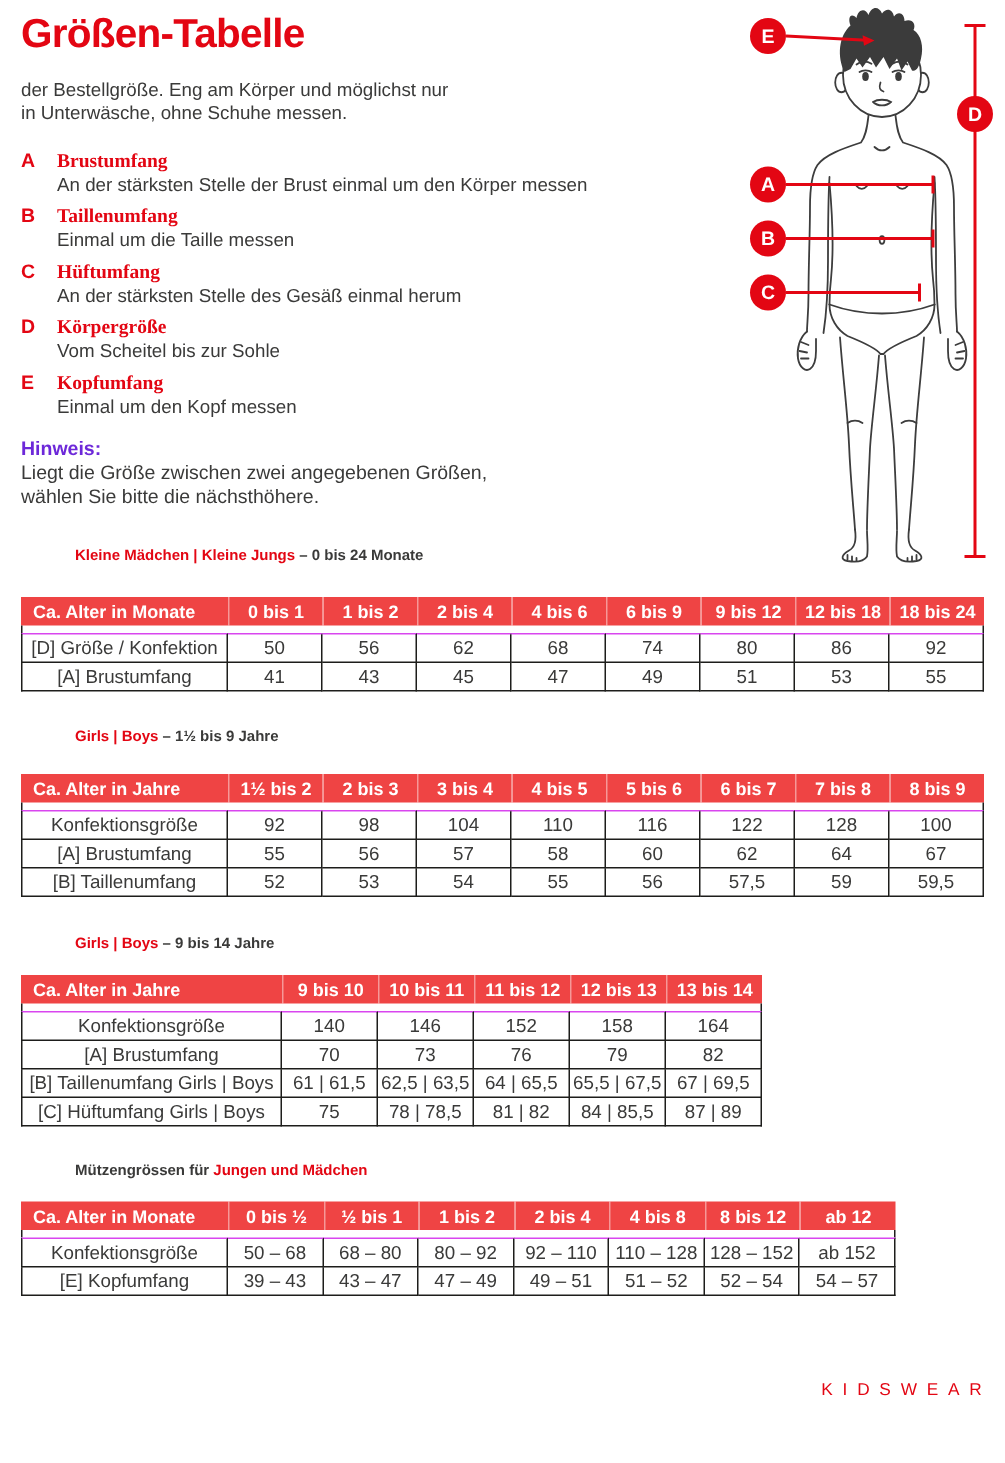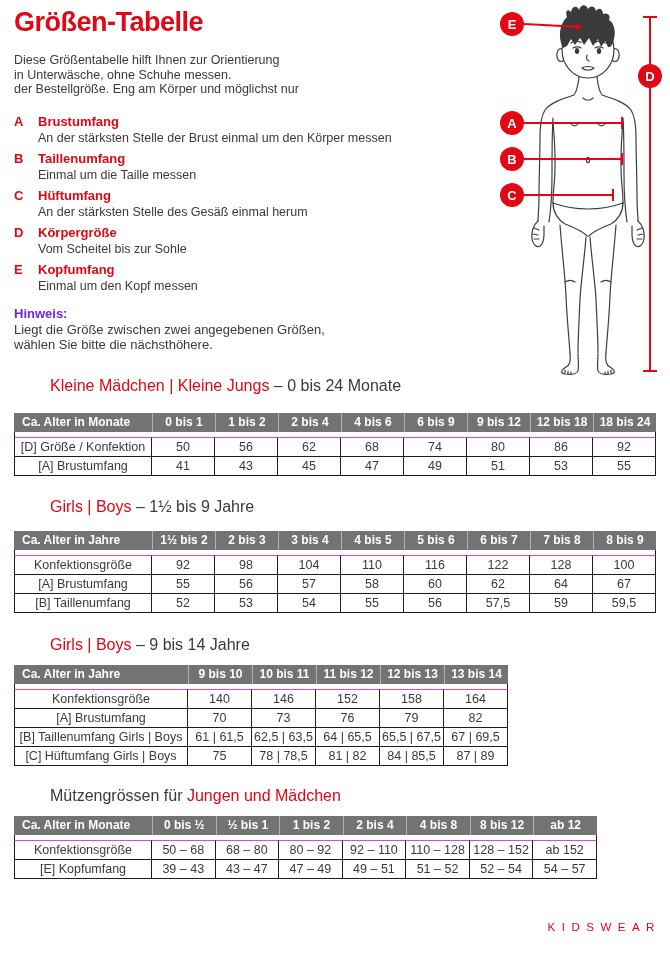--- a/index.html
+++ b/index.html
@@ -5,33 +5,33 @@
   html,body{margin:0;padding:0;background:#fff;}
   .page{position:relative;width:670px;height:975px;background:#fff;overflow:hidden;
         font-family:"Liberation Sans",sans-serif;color:#3a3a39;}
   .content{position:absolute;left:14px;top:8px;width:644px;}
   h1.title{margin:0;font-size:27px;line-height:28px;font-weight:bold;color:#e30613;letter-spacing:-0.5px;}
   .intro{margin-top:17px;font-size:12.5px;line-height:14.5px;}
   .mlist{margin-top:17px;}
   .mitem{margin-bottom:5px;}
   .mrow{display:flex;line-height:16px;}
   .mletter{width:24px;font-size:13px;font-weight:bold;color:#e30613;}
-  .mterm{font-size:13px;font-weight:bold;color:#e30613;}
+  .mterm{font-size:13px;font-weight:bold;color:#e30613;font-family:Liberation Serif, serif;}
   .mdesc{margin-left:24px;font-size:12.5px;line-height:16px;}
   .hinweis{margin-top:12px;}
   .hlabel{font-size:13px;font-weight:bold;color:#6d28d9;line-height:16px;}
   .hline{font-size:13px;line-height:15.5px;}
-  .sec h3{margin:0;font-size:16px;font-weight:normal;line-height:17px;color:#3a3a39;padding-left:36px;}
+  .sec h3{margin:0;font-size:10px;font-weight:bold;line-height:17px;color:#3a3a39;padding-left:36px;}
   .sec h3 .hr{color:#e30613;}
   .sec table{margin-top:19px;border-collapse:separate;border-spacing:0;table-layout:fixed;}
   .t0{margin-top:24px;} .t1{margin-top:22px;} .t2{margin-top:23px;} .t3{margin-top:21px;}
   .t1 table{margin-top:16px;} .t2 table{margin-top:12px;} .t3 table{margin-top:12px;}
   .t0 table,.t1 table{width:642px;} .t2 table{width:494px;} .t3 table{width:583px;}
   col.corner{width:138px;} .t2 col.corner{width:174px;}
-  th{background:#737373;color:#fff;font-size:12px;font-weight:bold;height:19px;padding:0;text-align:center;}
+  th{background:#ef4444;color:#fff;font-size:12px;font-weight:bold;height:19px;padding:0;text-align:center;}
   th+th{border-left:1.5px solid rgba(255,255,255,0.45);}
   th.corner{text-align:left;padding-left:8px;}
   tr.sp td{height:5px;padding:0;border-left:1px solid #1d1d1b;border-right:1px solid #1d1d1b;}
   tr.data td{height:18px;padding:0;font-size:12.5px;text-align:center;color:#3a3a39;
              border-right:1px solid #1d1d1b;border-bottom:1px solid #1d1d1b;}
   tr.data td:first-child{border-left:1px solid #1d1d1b;}
   tr.data.first td{border-top:1px solid #d946ef;}
   td.rowlabel{text-align:left;padding-left:7px;}
   .figure{position:absolute;left:485px;top:4px;width:180px;height:385px;}
   .logo{position:absolute;left:537px;top:920px;width:128px;text-align:center;}
@@ -41,23 +41,22 @@
 </style>
 </head>
 <body>
 
 <div class="page">
 
   <div class="content">
     <h1 class="title">Größen-Tabelle</h1>
 
     <div class="intro">
-      <div>Diese Größentabelle hilft Ihnen zur Orientierung</div>
+      <div>der Bestellgröße. Eng am Körper und möglichst nur</div>
       <div>in Unterwäsche, ohne Schuhe messen.</div>
-      <div>der Bestellgröße. Eng am Körper und möglichst nur</div>
     </div>
 
     <div class="mlist">
       <div class="mitem">
         <div class="mrow">
             <span class="mletter">A</span>
             <span class="mterm">Brustumfang</span>
           </div>
         <div class="mdesc">An der stärksten Stelle der Brust einmal um den Körper messen</div>
       </div>

